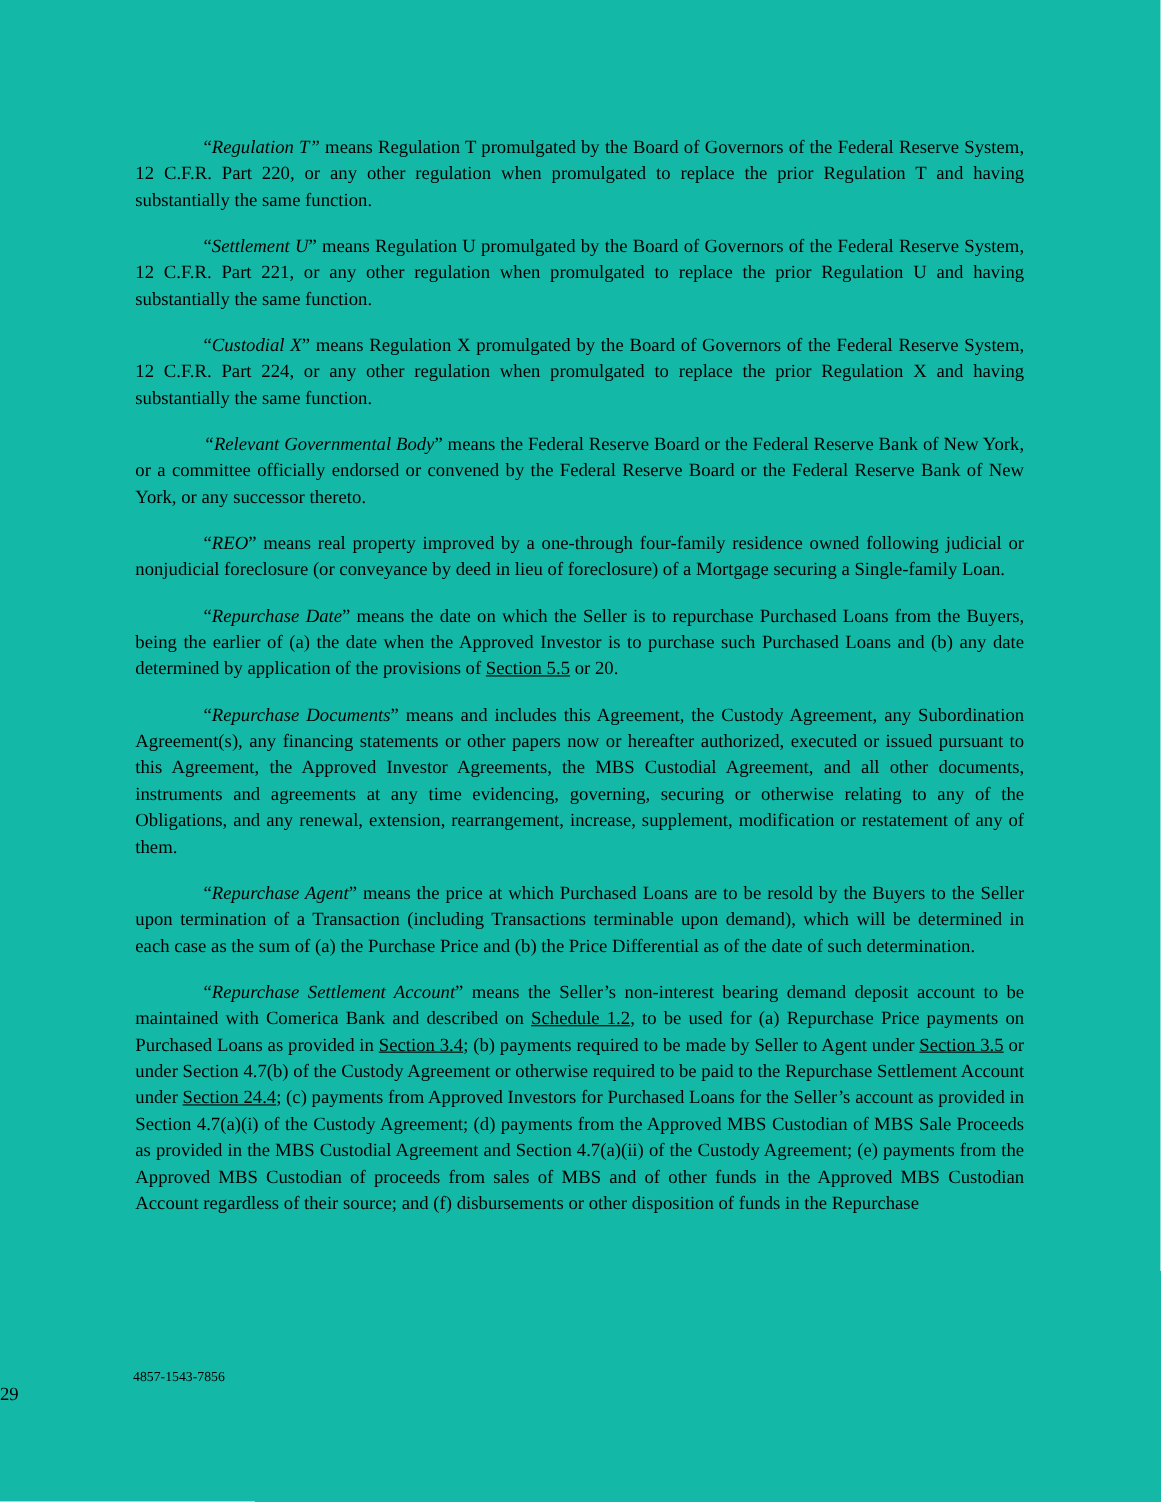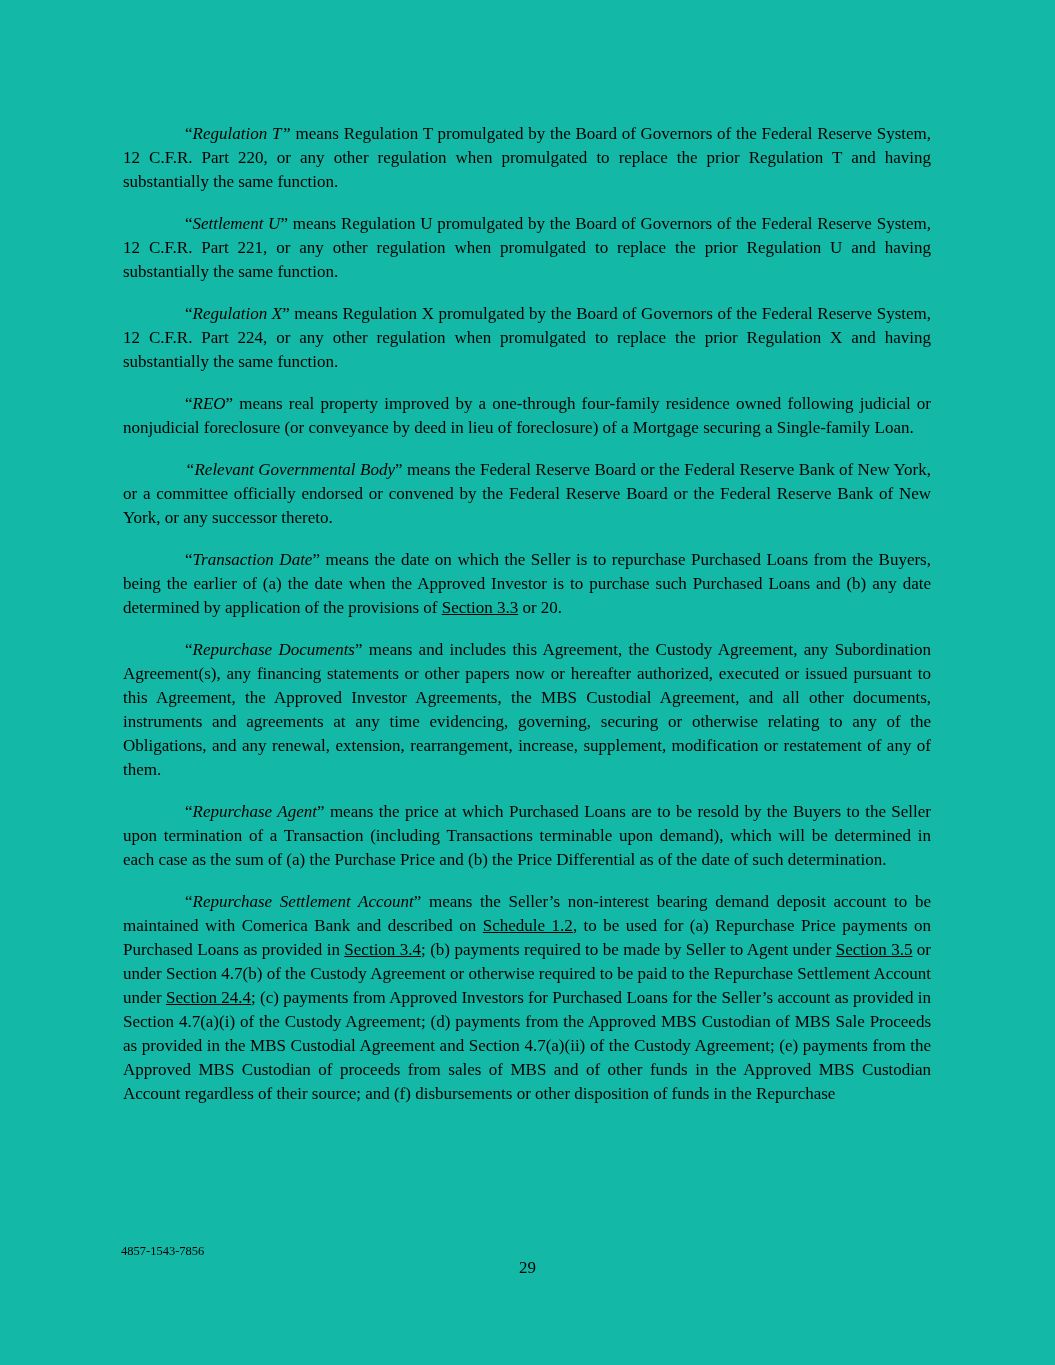--- a/index.html
+++ b/index.html
@@ -29,42 +29,42 @@
     text-indent: 62px;
     text-align: justify;
   }
   .content p span.i { font-style: italic; }
   .content p span.u { text-decoration: underline; }
   .page-number {
     position: absolute;
     top: 1256px;
     left: 0;
     width: 100%;
-    text-align: center;
+    text-align: left;
     font-size: 17px;
     line-height: 24px;
   }
   .doc-id {
     position: absolute;
     left: 121px;
     top: 1244px;
     font-size: 12.5px;
     line-height: 15px;
   }
 </style>
 </head>
 <body>
 
 <div class="page">
   <div class="content">
       <p><span>“</span><span class="i">Regulation T”</span><span> means Regulation T promulgated by the Board of Governors of the Federal Reserve System, 12 C.F.R. Part 220, or any other regulation when promulgated to replace the prior Regulation T and having substantially the same function.</span></p>
       <p><span>“</span><span class="i">Settlement U</span><span>” means Regulation U promulgated by the Board of Governors of the Federal Reserve System, 12 C.F.R. Part 221, or any other regulation when promulgated to replace the prior Regulation U and having substantially the same function.</span></p>
-      <p><span>“</span><span class="i">Regulation X</span><span>” means Regulation X promulgated by the Board of Governors of the Federal Reserve System, 12 C.F.R. Part 224, or any other regulation when promulgated to replace the prior Regulation X and having substantially the same function.</span></p>
+      <p><span>“</span><span class="i">Custodial X</span><span>” means Regulation X promulgated by the Board of Governors of the Federal Reserve System, 12 C.F.R. Part 224, or any other regulation when promulgated to replace the prior Regulation X and having substantially the same function.</span></p>
+      <p><span class="i">“Relevant Governmental Body</span><span>” means the Federal Reserve Board or the Federal Reserve Bank of New York, or a committee officially endorsed or convened by the Federal Reserve Board or the Federal Reserve Bank of New York, or any successor thereto.</span></p>
       <p><span>“</span><span class="i">REO</span><span>” means real property improved by a one-through four-family residence owned following judicial or nonjudicial foreclosure (or conveyance by deed in lieu of foreclosure) of a Mortgage securing a Single-family Loan.</span></p>
-      <p><span class="i">“Relevant Governmental Body</span><span>” means the Federal Reserve Board or the Federal Reserve Bank of New York, or a committee officially endorsed or convened by the Federal Reserve Board or the Federal Reserve Bank of New York, or any successor thereto.</span></p>
-      <p><span>“</span><span class="i">Transaction Date</span><span>” means the date on which the Seller is to repurchase Purchased Loans from the Buyers, being the earlier of (a) the date when the Approved Investor is to purchase such Purchased Loans and (b) any date determined by application of the provisions of </span><span class="u">Section 3.3</span><span> or 20.</span></p>
+      <p><span>“</span><span class="i">Repurchase Date</span><span>” means the date on which the Seller is to repurchase Purchased Loans from the Buyers, being the earlier of (a) the date when the Approved Investor is to purchase such Purchased Loans and (b) any date determined by application of the provisions of </span><span class="u">Section 5.5</span><span> or 20.</span></p>
       <p><span>“</span><span class="i">Repurchase Documents</span><span>” means and includes this Agreement, the Custody Agreement, any Subordination Agreement(s), any financing statements or other papers now or hereafter authorized, executed or issued pursuant to this Agreement, the Approved Investor Agreements, the MBS Custodial Agreement, and all other documents, instruments and agreements at any time evidencing, governing, securing or otherwise relating to any of the Obligations, and any renewal, extension, rearrangement, increase, supplement, modification or restatement of any of them.</span></p>
       <p><span>“</span><span class="i">Repurchase Agent</span><span>” means the price at which Purchased Loans are to be resold by the Buyers to the Seller upon termination of a Transaction (including Transactions terminable upon demand), which will be determined in each case as the sum of (a) the Purchase Price and (b) the Price Differential as of the date of such determination.</span></p>
       <p><span>“</span><span class="i">Repurchase Settlement Account</span><span>” means the Seller’s non-interest bearing demand deposit account to be maintained with Comerica Bank and described on </span><span class="u">Schedule 1.2</span><span>, to be used for (a) Repurchase Price payments on Purchased Loans as provided in </span><span class="u">Section 3.4</span><span>; (b) payments required to be made by Seller to Agent under </span><span class="u">Section 3.5</span><span> or under Section 4.7(b) of the Custody Agreement or otherwise required to be paid to the Repurchase Settlement Account under </span><span class="u">Section 24.4</span><span>; (c) payments from Approved Investors for Purchased Loans for the Seller’s account as provided in Section 4.7(a)(i) of the Custody Agreement; (d) payments from the Approved MBS Custodian of MBS Sale Proceeds as provided in the MBS Custodial Agreement and Section 4.7(a)(ii) of the Custody Agreement; (e) payments from the Approved MBS Custodian of proceeds from sales of MBS and of other funds in the Approved MBS Custodian Account regardless of their source; and (f) disbursements or other disposition of funds in the Repurchase</span></p>
     </div>
   <div class="page-number">29</div>
   <div class="doc-id">4857-1543-7856</div>
 </div>
 
 </body></html>

